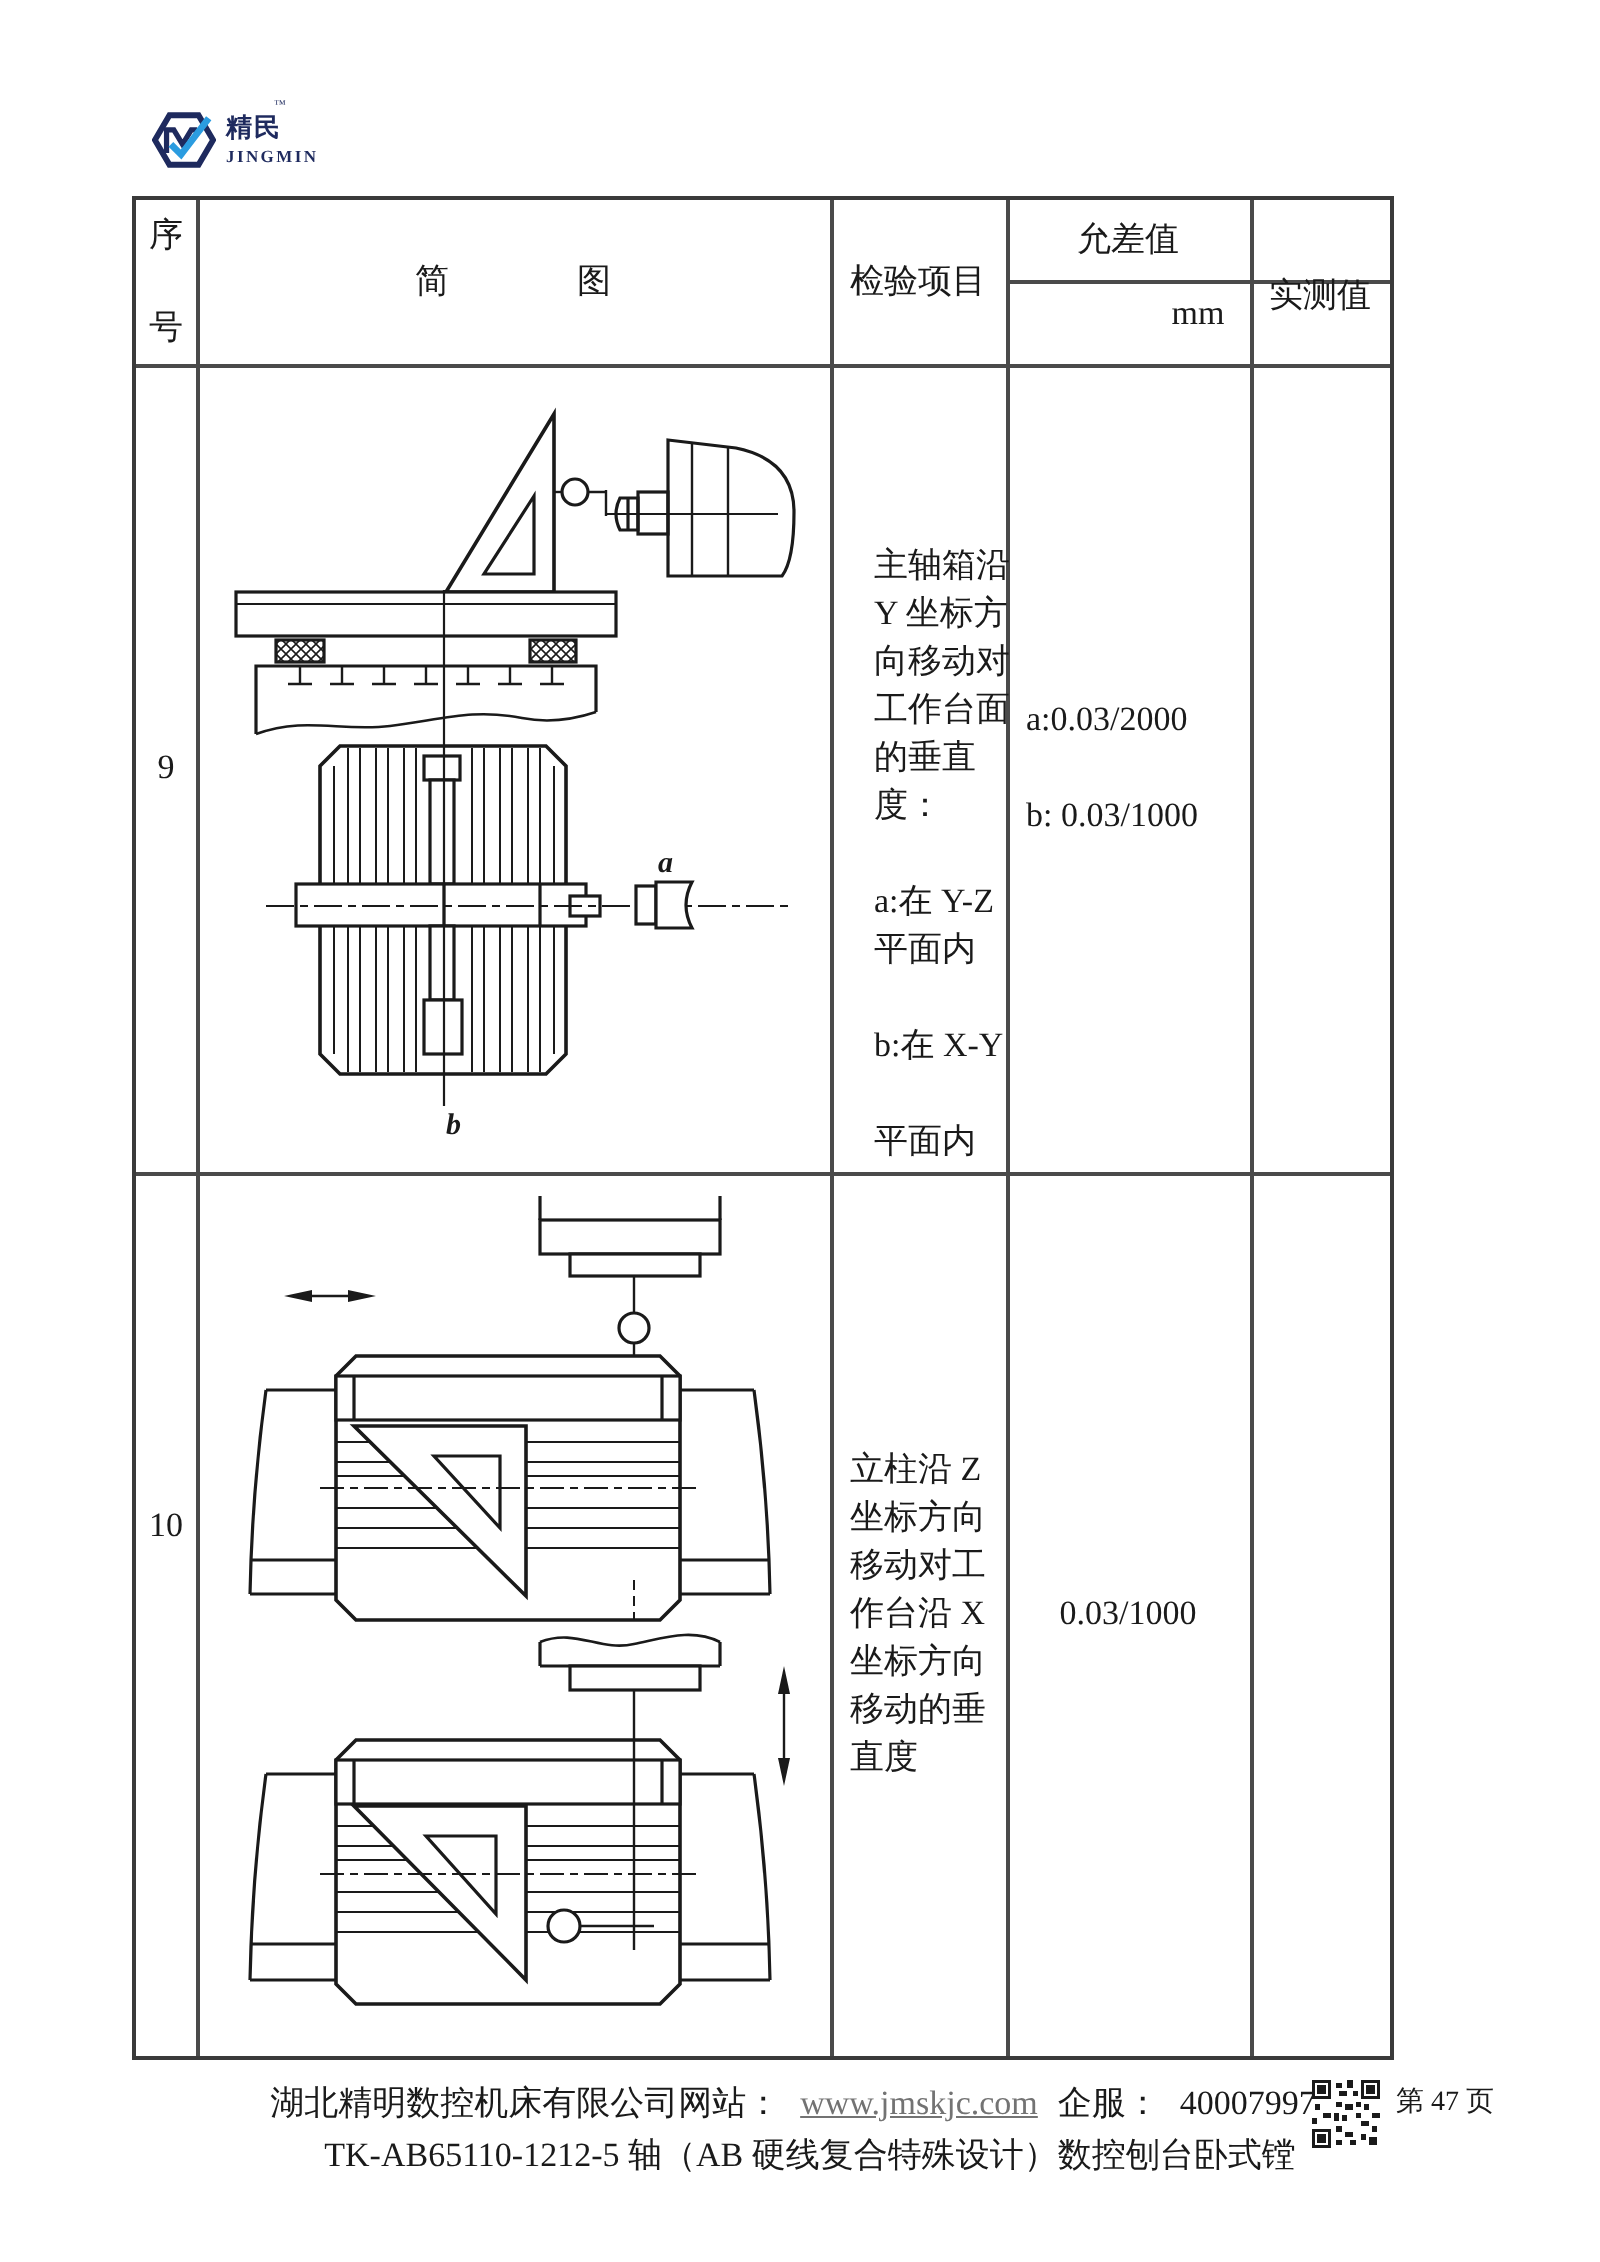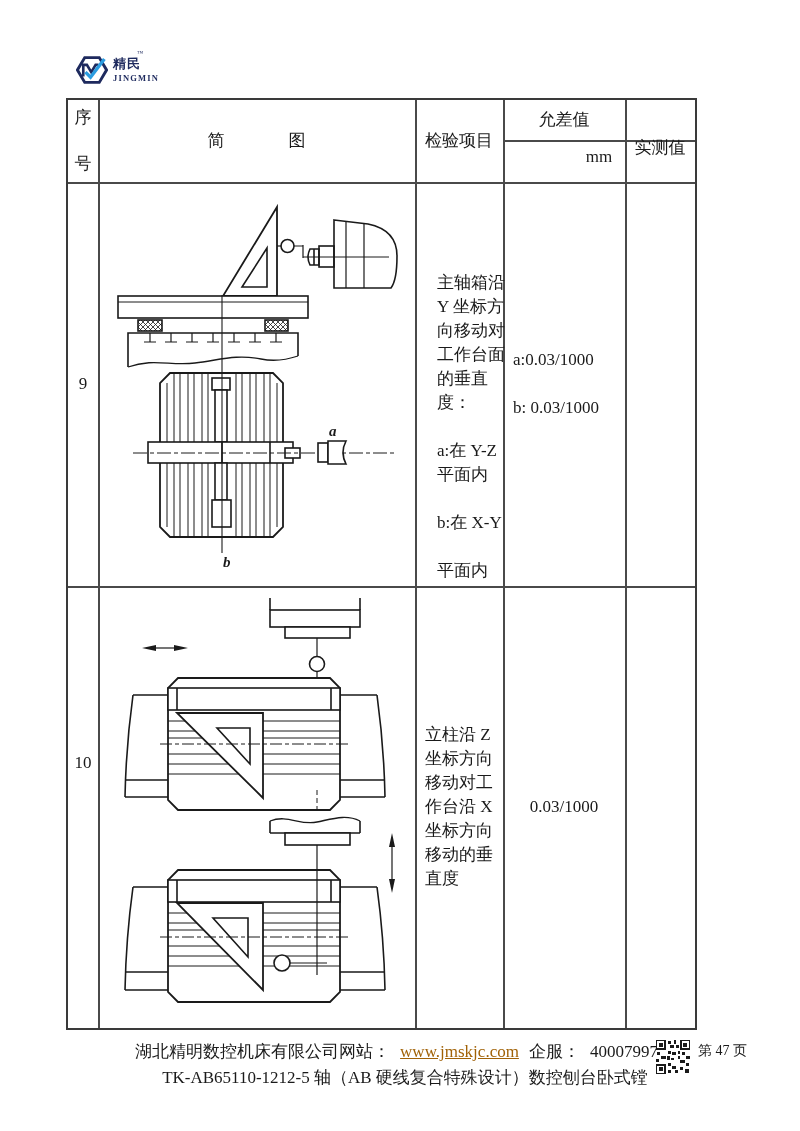--- a/index.html
+++ b/index.html
@@ -22,21 +22,21 @@
           font-size:17px; line-height:24px; box-sizing:border-box; }
   .cell.left { justify-content:flex-start; padding-left:10px; text-align:left; }
   .pre { white-space:pre-line; }
   .stack { flex-direction:column; gap:22px; }
   .spread { gap:64px; }
   .diag { position:absolute; }
   svg text { font-family:"Liberation Serif","DejaVu Serif",serif; }
   
   .footer1 { position:absolute; left:0; top:1040px; width:810px; text-align:center; font-size:17px; }
   .footer1 .seg { margin:0 5px; }
-  .site-link { color:#a16207; }
+  .site-link { color:#737373; }
   .footer2 { position:absolute; left:0; top:1066px; width:810px; text-align:center; font-size:17px; }
   .qr { position:absolute; left:656px; top:1040px; }
   .pageno { position:absolute; left:698px; top:1042px; font-size:14px; white-space:nowrap; }
 </style>
 </head>
 <body>
 
 <div class="page">
 
   <div class="logo">
@@ -127,21 +127,21 @@
 工作台面
 的垂直
 度：
 
 a:在 Y-Z
 平面内
 
 b:在 X-Y
 
 平面内</div>
-    <div class="cell left pre" style="left:435px; top:82px; width:122px; height:404px;">a:0.03/1000
+    <div class="cell left pre" style="left:435px; top:82px; width:122px; height:404px;">a:0.03/2000
 
 b: 0.03/1000</div>
     <div class="cell" style="left:557px; top:82px; width:70px; height:404px;"></div>
 
     <div class="cell" style="left:0; top:486px; width:30px; height:354px;">10</div>
 
     <svg class="diag" style="left:30px; top:486px;" width="317" height="442" viewBox="0 0 317 442">
       <g fill="none" stroke="#1a1a1a" stroke-width="1.6">
         <path d="M172,12 L172,24 M262,12 L262,24"></path>
         <rect x="172" y="24" width="90" height="17" fill="#fff"></rect>

